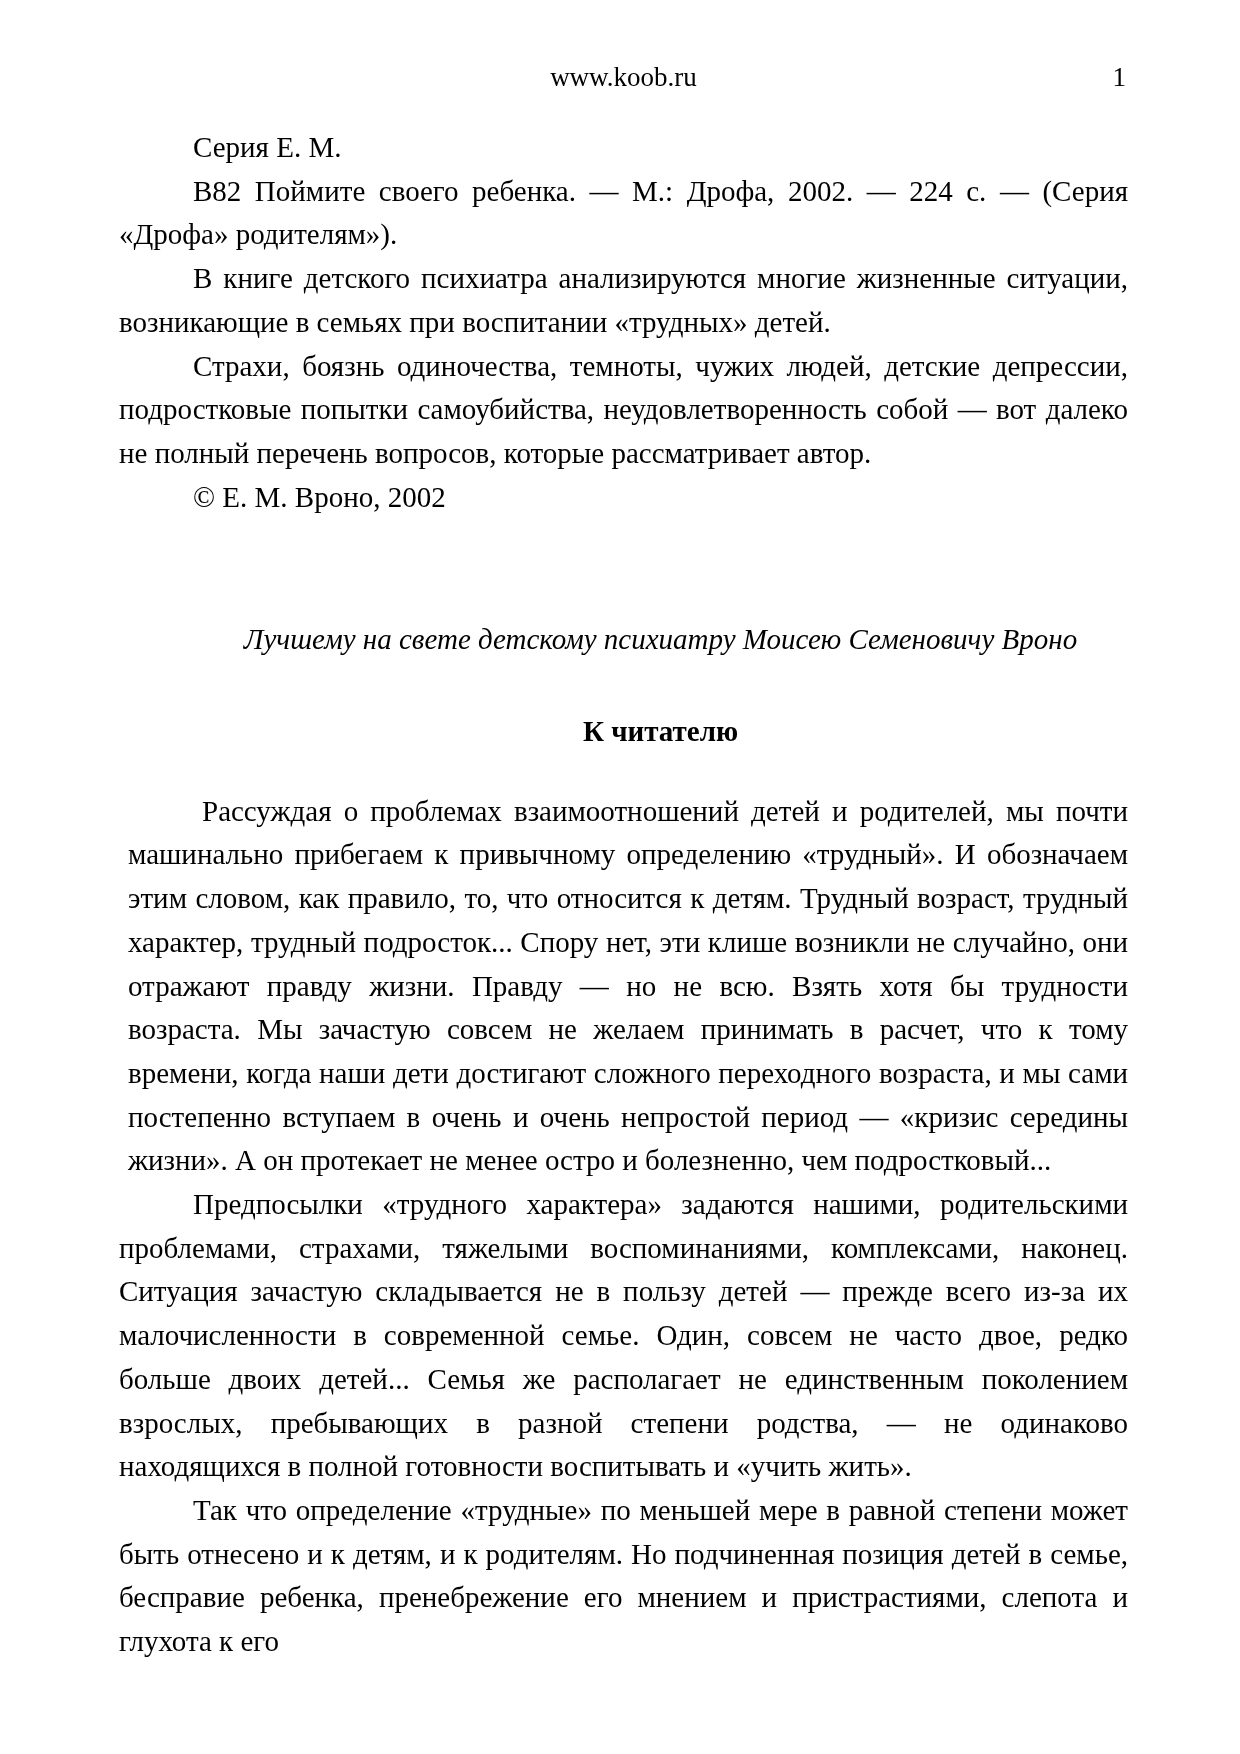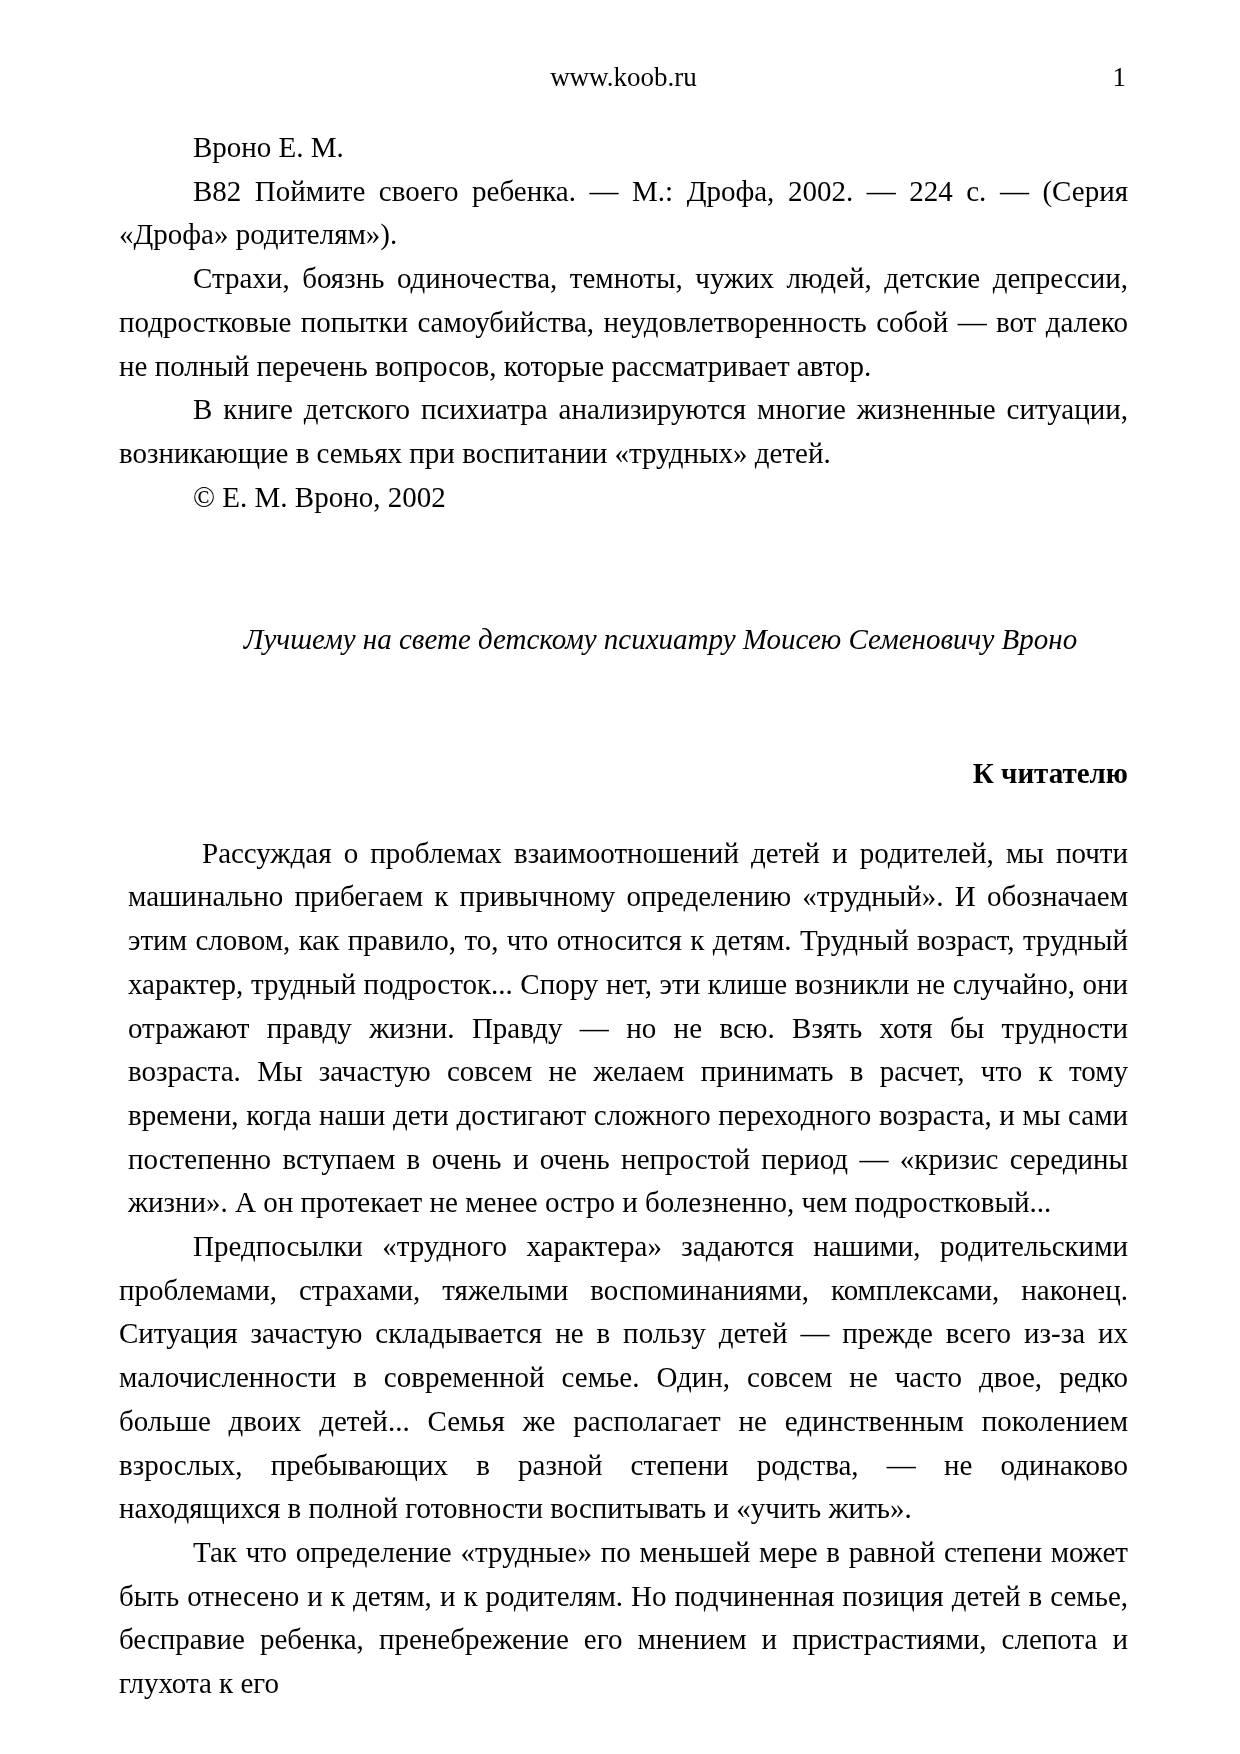--- a/index.html
+++ b/index.html
@@ -43,43 +43,43 @@
   }
   .front-first {
     margin-top: 32px;
   }
   .dedication {
     margin-top: 99px;
     font-style: italic;
     text-align: center;
   }
   .section-heading {
-    margin-top: 90px;
+    margin-top: 48px;
     font-weight: bold;
-    text-align: right;
+    text-align: center;
   }
   .body-first {
     margin-top: 36px;
     margin-left: 9px;
   }
 </style>
 </head>
 <body>
 
 <div class="page">
 
   <div class="page-header">
     <span>www.koob.ru</span>
     <span class="page-number">1</span>
   </div>
 
-  <p class="front-first">Вроно Е. М.</p>
+  <p class="front-first">Серия Е. М.</p>
   <p>В82 Поймите своего ребенка. — М.: Дрофа, 2002. — 224 с. — (Серия «Дрофа» родителям»).</p>
+  <p>В книге детского психиатра анализируются многие жизненные ситуации, возникающие в семьях при воспитании «трудных» детей.</p>
   <p>Страхи, боязнь одиночества, темноты, чужих людей, детские депрессии, подростковые попытки самоубийства, неудовлетворенность собой — вот далеко не полный перечень вопросов, которые рассматривает автор.</p>
-  <p>В книге детского психиатра анализируются многие жизненные ситуации, возникающие в семьях при воспитании «трудных» детей.</p>
   <p class="plain">© Е. М. Вроно, 2002</p>
 
   <p class="dedication">Лучшему на свете детскому психиатру Моисею Семеновичу Вроно</p>
 
   <p class="section-heading">К читателю</p>
 
   <p class="body-first">Рассуждая о проблемах взаимоотношений детей и родителей, мы почти машинально прибегаем к привычному определению «трудный». И обозначаем этим словом, как правило, то, что относится к детям. Трудный возраст, трудный характер, трудный подросток... Спору нет, эти клише возникли не случайно, они отражают правду жизни. Правду — но не всю. Взять хотя бы трудности возраста. Мы зачастую совсем не желаем принимать в расчет, что к тому времени, когда наши дети достигают сложного переходного возраста, и мы сами постепенно вступаем в очень и очень непростой период — «кризис середины жизни». А он протекает не менее остро и болезненно, чем подростковый...</p>
   <p>Предпосылки «трудного характера» задаются нашими, родительскими проблемами, страхами, тяжелыми воспоминаниями, комплексами, наконец. Ситуация зачастую складывается не в пользу детей — прежде всего из-за их малочисленности в современной семье. Один, совсем не часто двое, редко больше двоих детей... Семья же располагает не единственным поколением взрослых, пребывающих в разной степени родства, — не одинаково находящихся в полной готовности воспитывать и «учить жить».</p>
   <p>Так что определение «трудные» по меньшей мере в равной степени может быть отнесено и к детям, и к родителям. Но подчиненная позиция детей в семье, бесправие ребенка, пренебрежение его мнением и пристрастиями, слепота и глухота к его</p>
 

